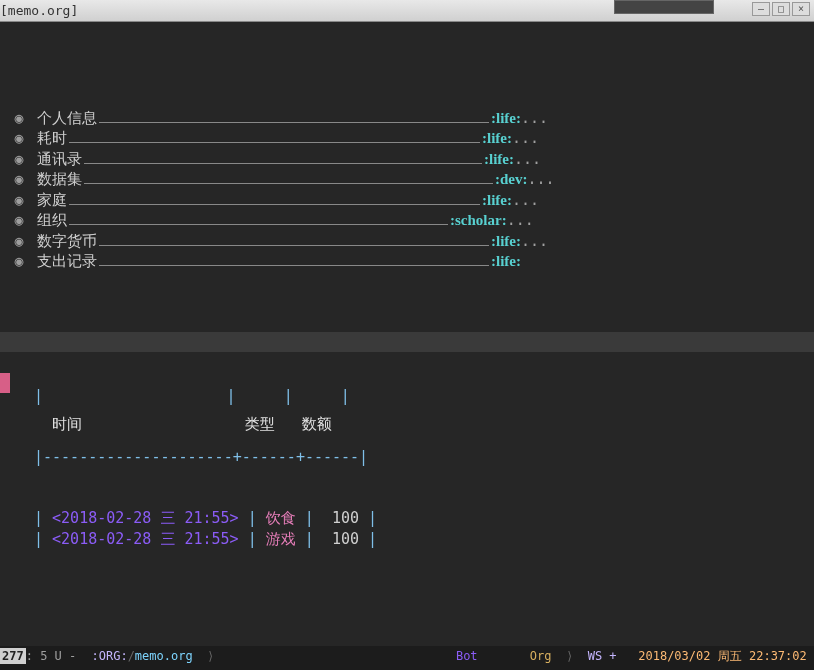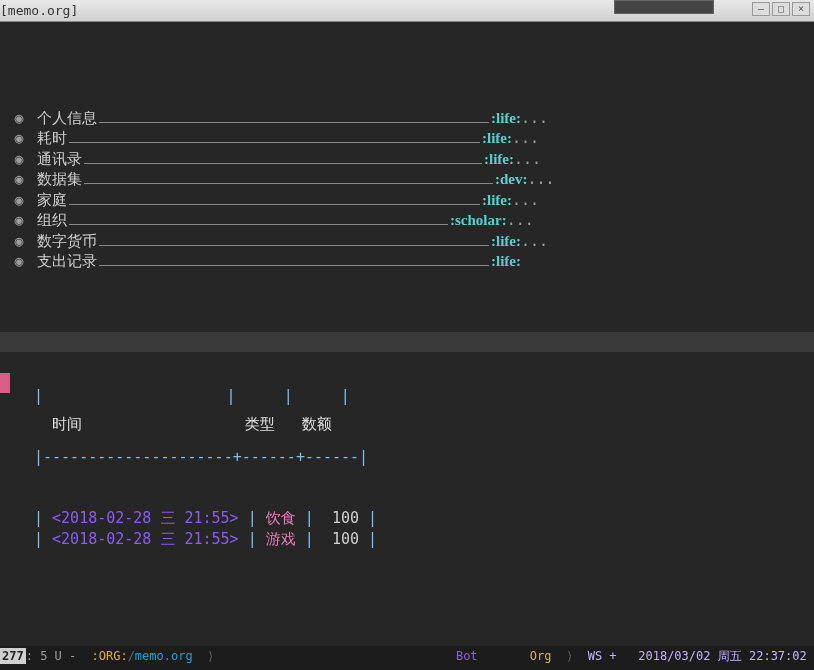--- a/index.html
+++ b/index.html
@@ -113,27 +113,27 @@
     background: #1c1c1c;
     color: #d0d0d0;
     display: flex;
     align-items: center;
     font-size: 12px;
     white-space: pre;
   }
   .ml-chunk { padding: 0 4px; }
   .ml-num { background: #d0d0d0; color: #222; font-weight: bold; padding: 0 2px;}
   .ml-normal { color: #9e9e9e; }
-  .ml-org { color: #eab308; }
-  .ml-file { color: #0ea5e9; }
+  .ml-org { color: #c4b5fd; }
+  .ml-file { color: #7dd3fc; }
   .ml-sep { color: #666; }
   .ml-pos { color: #8b5cf6; }
   .ml-mode { color: #d7af5f; margin-left: 45px; }
   .ml-ws { color: #c4b5fd; }
-  .ml-date { color: #c4b5fd; }
+  .ml-date { color: #fdba74; }
   .ml-spacer { flex: 1; }
   .echo {
     position: absolute;
     left: 0; bottom: 0;
     width: 814px; height: 4px;
     background: #1c1c1c;
   }
 </style>
 </head>
 <body>

